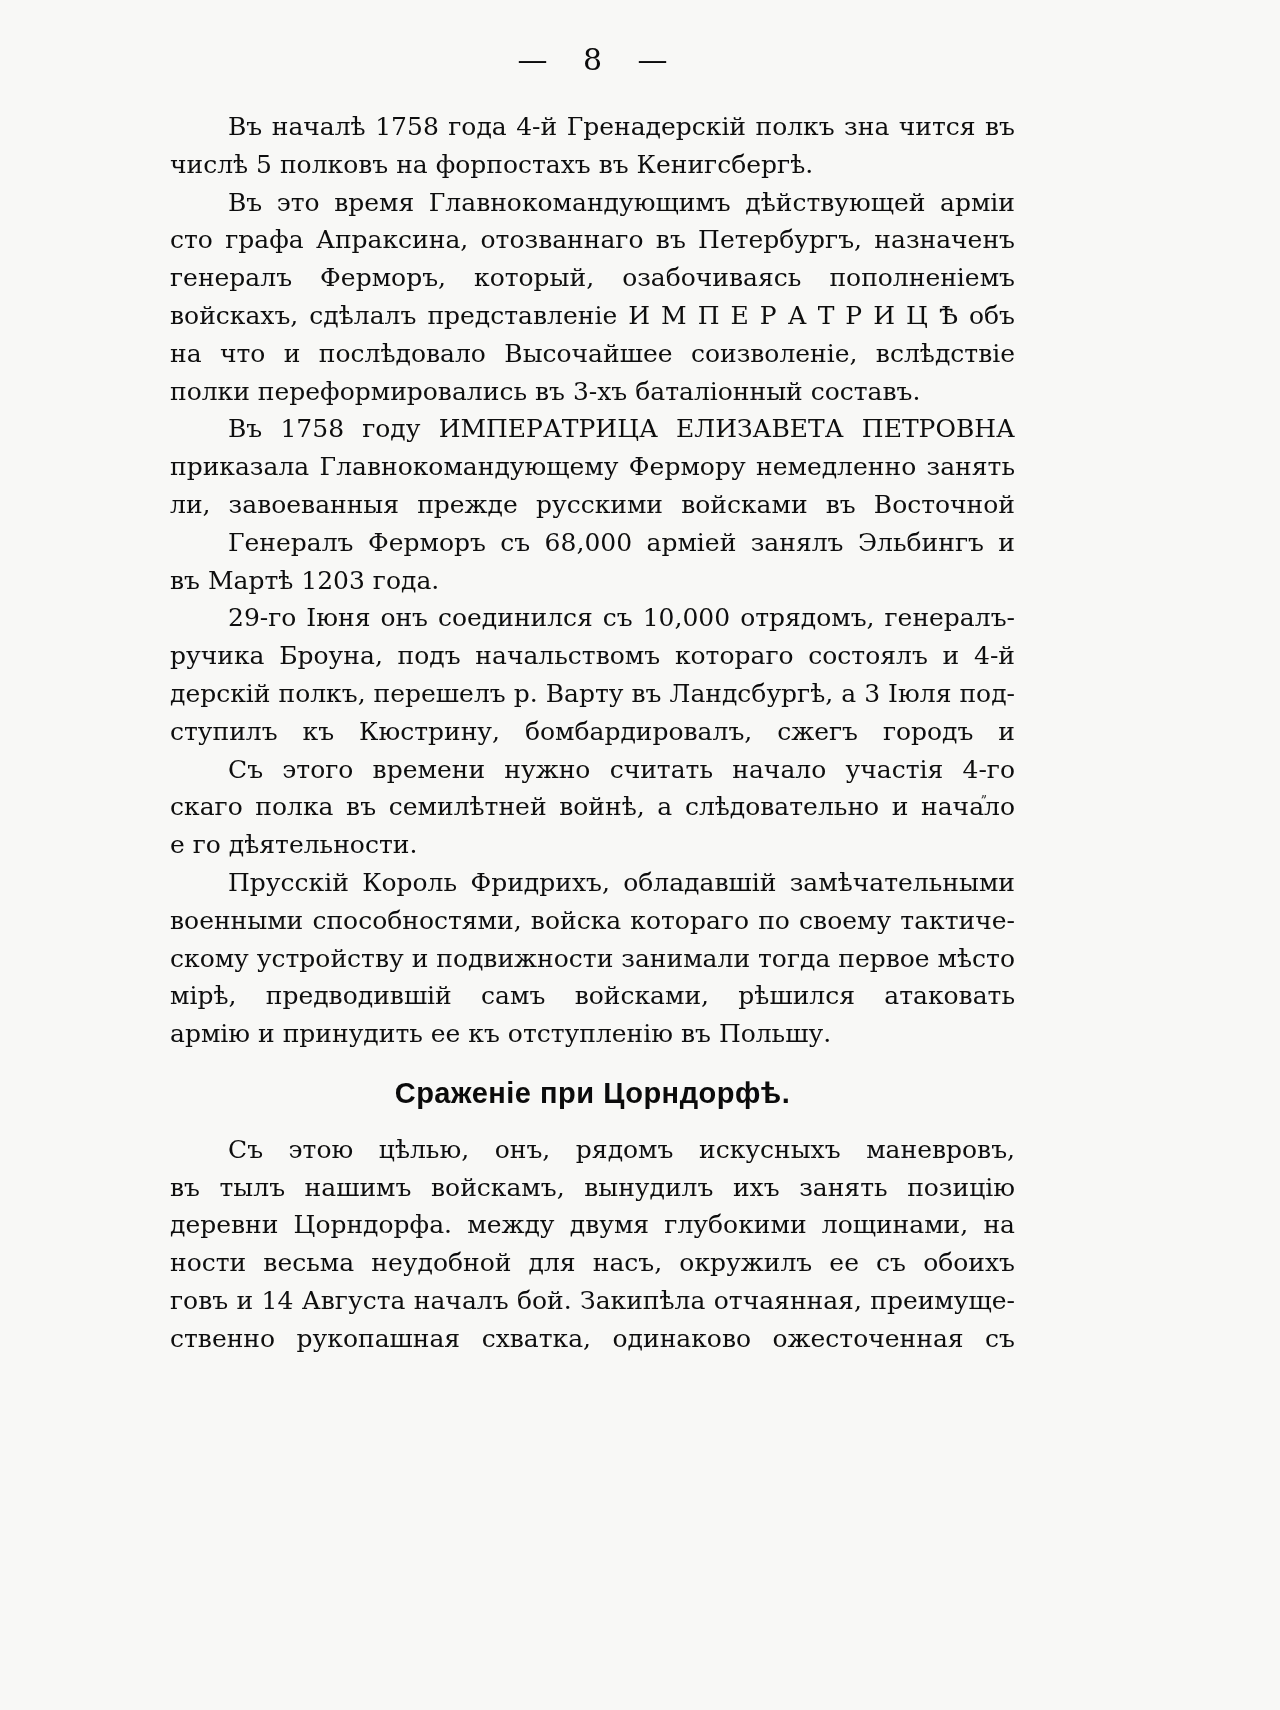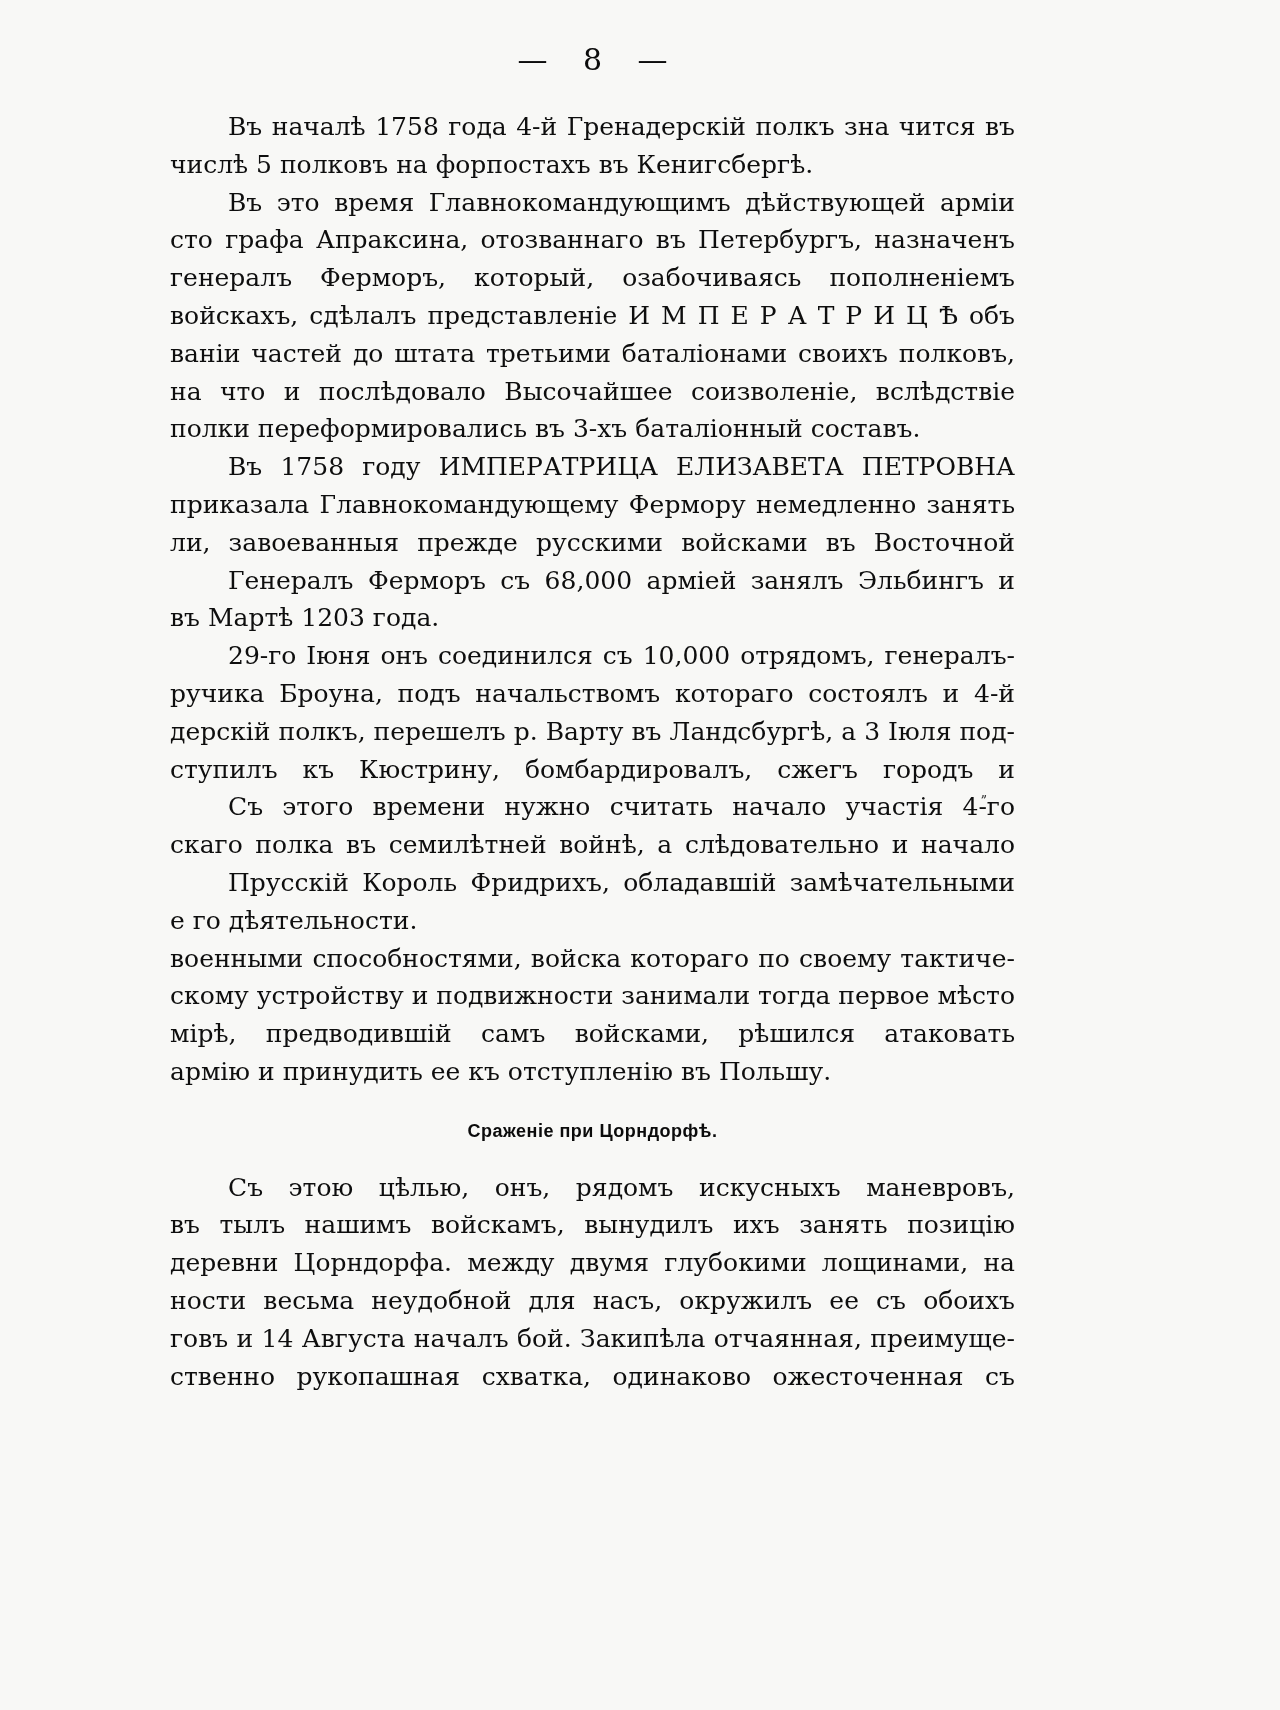--- a/index.html
+++ b/index.html
@@ -51,21 +51,21 @@
   .line.last {
     text-align-last: left;
   }
   .heading {
     height: 37.8px;
     margin-top: 22px;
     margin-bottom: 18px;
     text-align: center;
     font-family: "Liberation Sans", sans-serif;
     font-weight: 700;
-    font-size: 18px;
+    font-size: 29px;
     letter-spacing: 0.5px;
     color: #0b0b0b;
   }
   .artifact {
     position: absolute;
     left: 980px;
     top: 793px;
     font-size: 14px;
     color: #3a3a3a;
   }
@@ -76,36 +76,35 @@
 <div class="page">
   <div class="pageno">— 8 —</div>
 
   <div class="body-block">
       <div class="line indent">Въ началѣ 1758 года 4-й Гренадерскій полкъ зна чится въ</div>
       <div class="line last">числѣ 5 полковъ на форпостахъ въ Кенигсбергѣ.</div>
       <div class="line indent">Въ это время Главнокомандующимъ дѣйствующей арміи вмѣ-</div>
       <div class="line">сто графа Апраксина, отозваннаго въ Петербургъ, назначенъ былъ</div>
       <div class="line">генералъ Ферморъ, который, озабочиваясь пополненіемъ убыли въ</div>
       <div class="line">войскахъ, сдѣлалъ представленіе И М П Е Р А Т Р И Ц Ѣ объ укомплекто-</div>
-      <div class="line">ваніи частей до штата третьими баталіонами своихъ полковъ,</div>
       <div class="line">на что и послѣдовало Высочайшее соизволеніе, вслѣдствіе чего</div>
       <div class="line last">полки переформировались въ 3-хъ баталіонный составъ.</div>
       <div class="line indent">Въ 1758 году ИМПЕРАТРИЦА ЕЛИЗАВЕТА ПЕТРОВНА</div>
       <div class="line">приказала Главнокомандующему Фермору немедленно занять зем-</div>
       <div class="line">ли, завоеванныя прежде русскими войсками въ Восточной Прус-</div>
       <div class="line indent">Генералъ Ферморъ съ 68,000 арміей занялъ Эльбингъ и Торнъ</div>
       <div class="line last">въ Мартѣ 1203 года.</div>
       <div class="line indent">29-го Іюня онъ соединился съ 10,000 отрядомъ, генералъ-по-</div>
       <div class="line">ручика Броуна, подъ начальствомъ котораго состоялъ и 4-й Грена-</div>
       <div class="line">дерскій полкъ, перешелъ р. Варту въ Ландсбургѣ, а 3 Іюля под-</div>
       <div class="line">ступилъ къ Кюстрину, бомбардировалъ, сжегъ городъ и осадилъ</div>
       <div class="line indent">Съ этого времени нужно считать начало участія 4-го Гренадер-</div>
       <div class="line">скаго полка въ семилѣтней войнѣ, а слѣдовательно и начало боевой</div>
+      <div class="line last">е го дѣятельности.</div>
       <div class="line indent">Прусскій Король Фридрихъ, обладавшій замѣчательными</div>
-      <div class="line last">е го дѣятельности.</div>
       <div class="line">военными способностями, войска котораго по своему тактиче-</div>
       <div class="line">скому устройству и подвижности занимали тогда первое мѣсто въ</div>
       <div class="line">мірѣ, предводившій самъ войсками, рѣшился атаковать русскую</div>
       <div class="line last">армію и принудить ее къ отступленію въ Польшу.</div>
       <div class="heading">Сраженіе при Цорндорфѣ.</div>
       <div class="line indent">Съ этою цѣлью, онъ, рядомъ искусныхъ маневровъ, зашелъ</div>
       <div class="line">въ тылъ нашимъ войскамъ, вынудилъ ихъ занять позицію близъ</div>
       <div class="line">деревни Цорндорфа. между двумя глубокими лощинами, на мѣст-</div>
       <div class="line">ности весьма неудобной для насъ, окружилъ ее съ обоихъ флан-</div>
       <div class="line">говъ и 14 Августа началъ бой. Закипѣла отчаянная, преимуще-</div>

